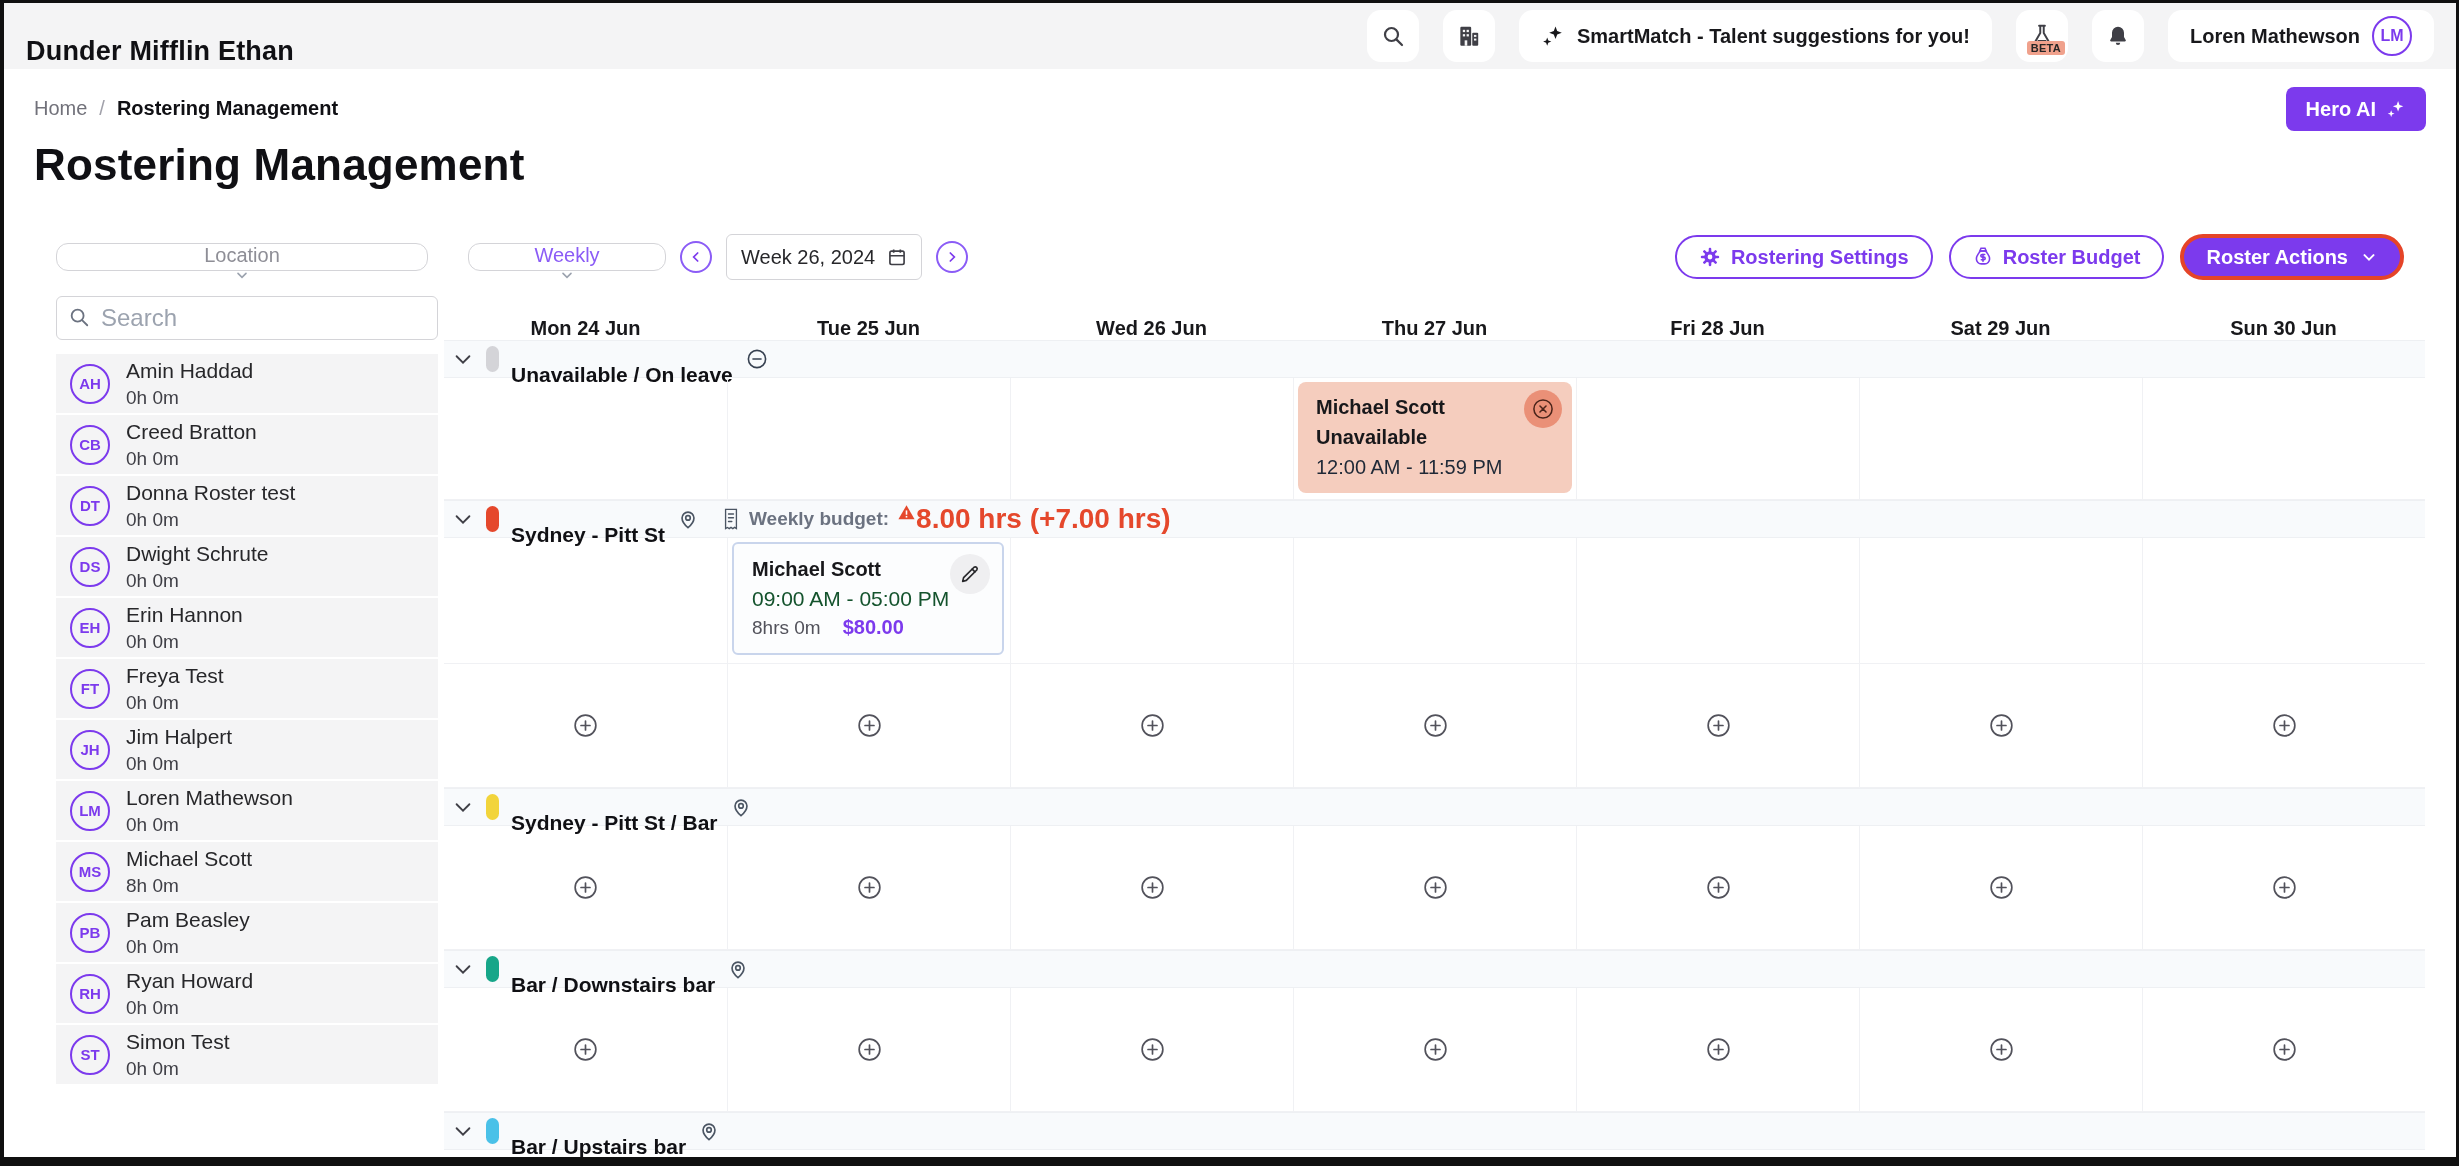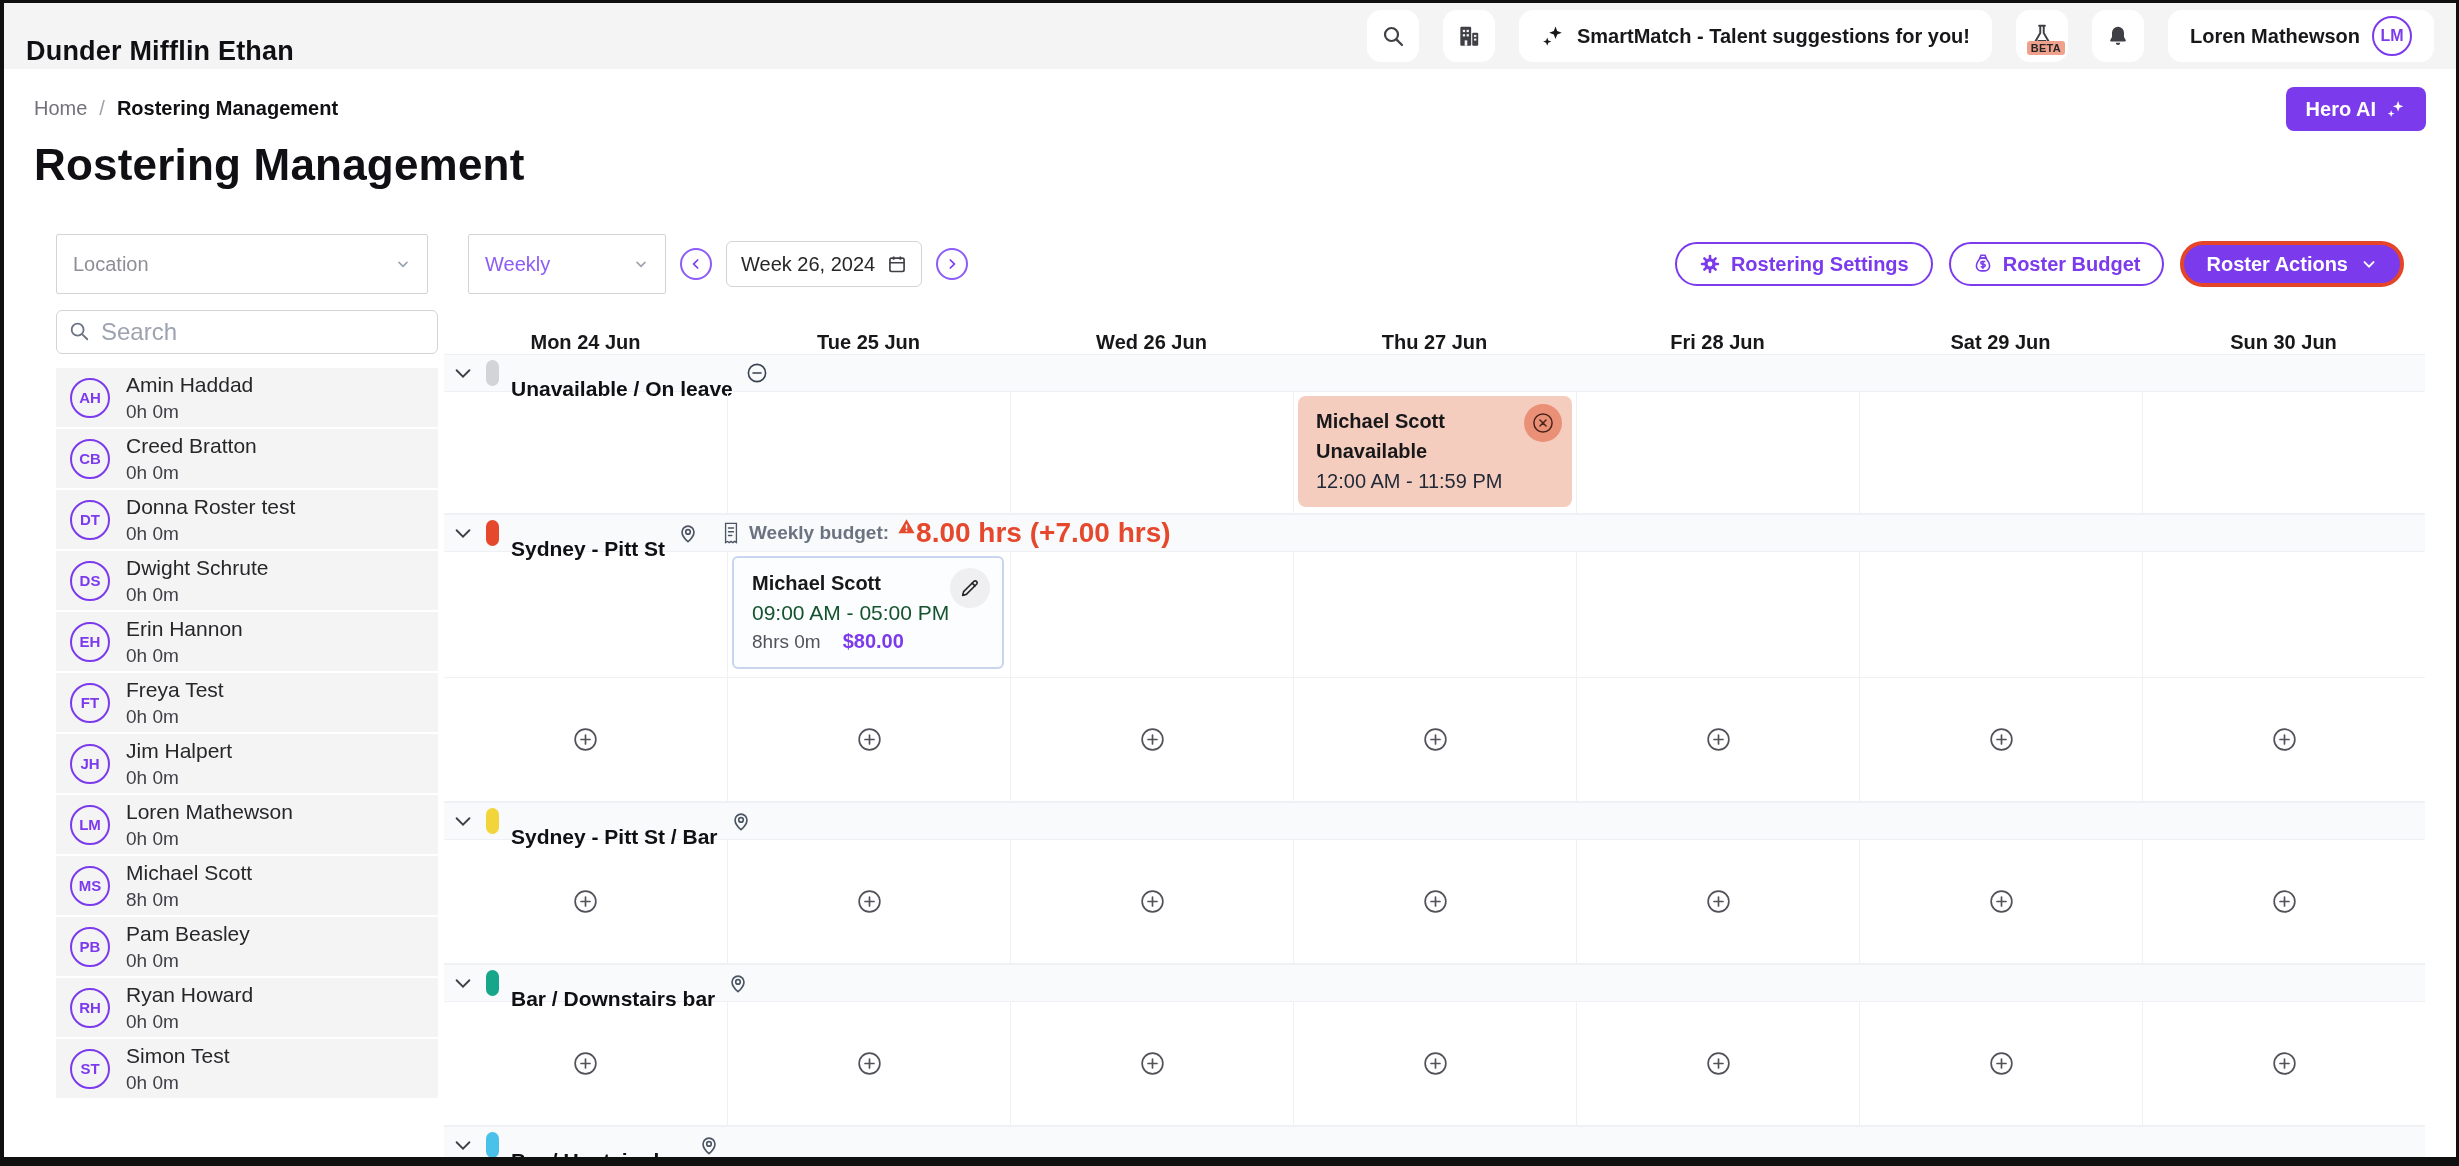--- a/index.html
+++ b/index.html
@@ -47,23 +47,23 @@
   }
   .breadcrumb { display:flex; align-items:center; gap:12px; padding-top:28px; font-size:20px; }
   .crumb-home { color:#71717A; cursor:pointer; }
   .crumb-sep  { color:#A1A1AA; }
   .crumb-current { color:#101014; font-weight:700; }
   h1.page-title { font-size:44px; font-weight:800; color:#101014; margin-top:20px; letter-spacing:.2px; }
   
   .controls { display:flex; align-items:center; margin-top:44px; padding:0 22px 0 22px; }
   .control-left { display:flex; align-items:center; gap:14px; }
   .select-box {
-    height:60px; border:1px solid #D4D4D8; border-radius:2px; background:#fff;
+    height:28px; border:1px solid #D4D4D8; border-radius:12px; background:#fff;
     display:flex; align-items:center; justify-content:space-between;
-    padding:0 16px; font-size:20px; cursor:pointer;
+    padding:0 16px; font-size:20px; cursor:pointer;flex-direction:column;
   }
   .select-location { width:372px; color:#8E8E96; }
   .select-period { width:198px; color:#8b5cf6; margin-left:26px; }
   .nav-circle {
     width:32px; height:32px; border-radius:50%; border:2px solid #8B5CF6; background:#fff;
     display:flex; align-items:center; justify-content:center; cursor:pointer; color:#7C3AED;
   }
   .date-box {
     width:196px; height:46px; border:1px solid #D4D4D8; border-radius:6px;
     display:flex; align-items:center; justify-content:space-between; padding:0 14px;

